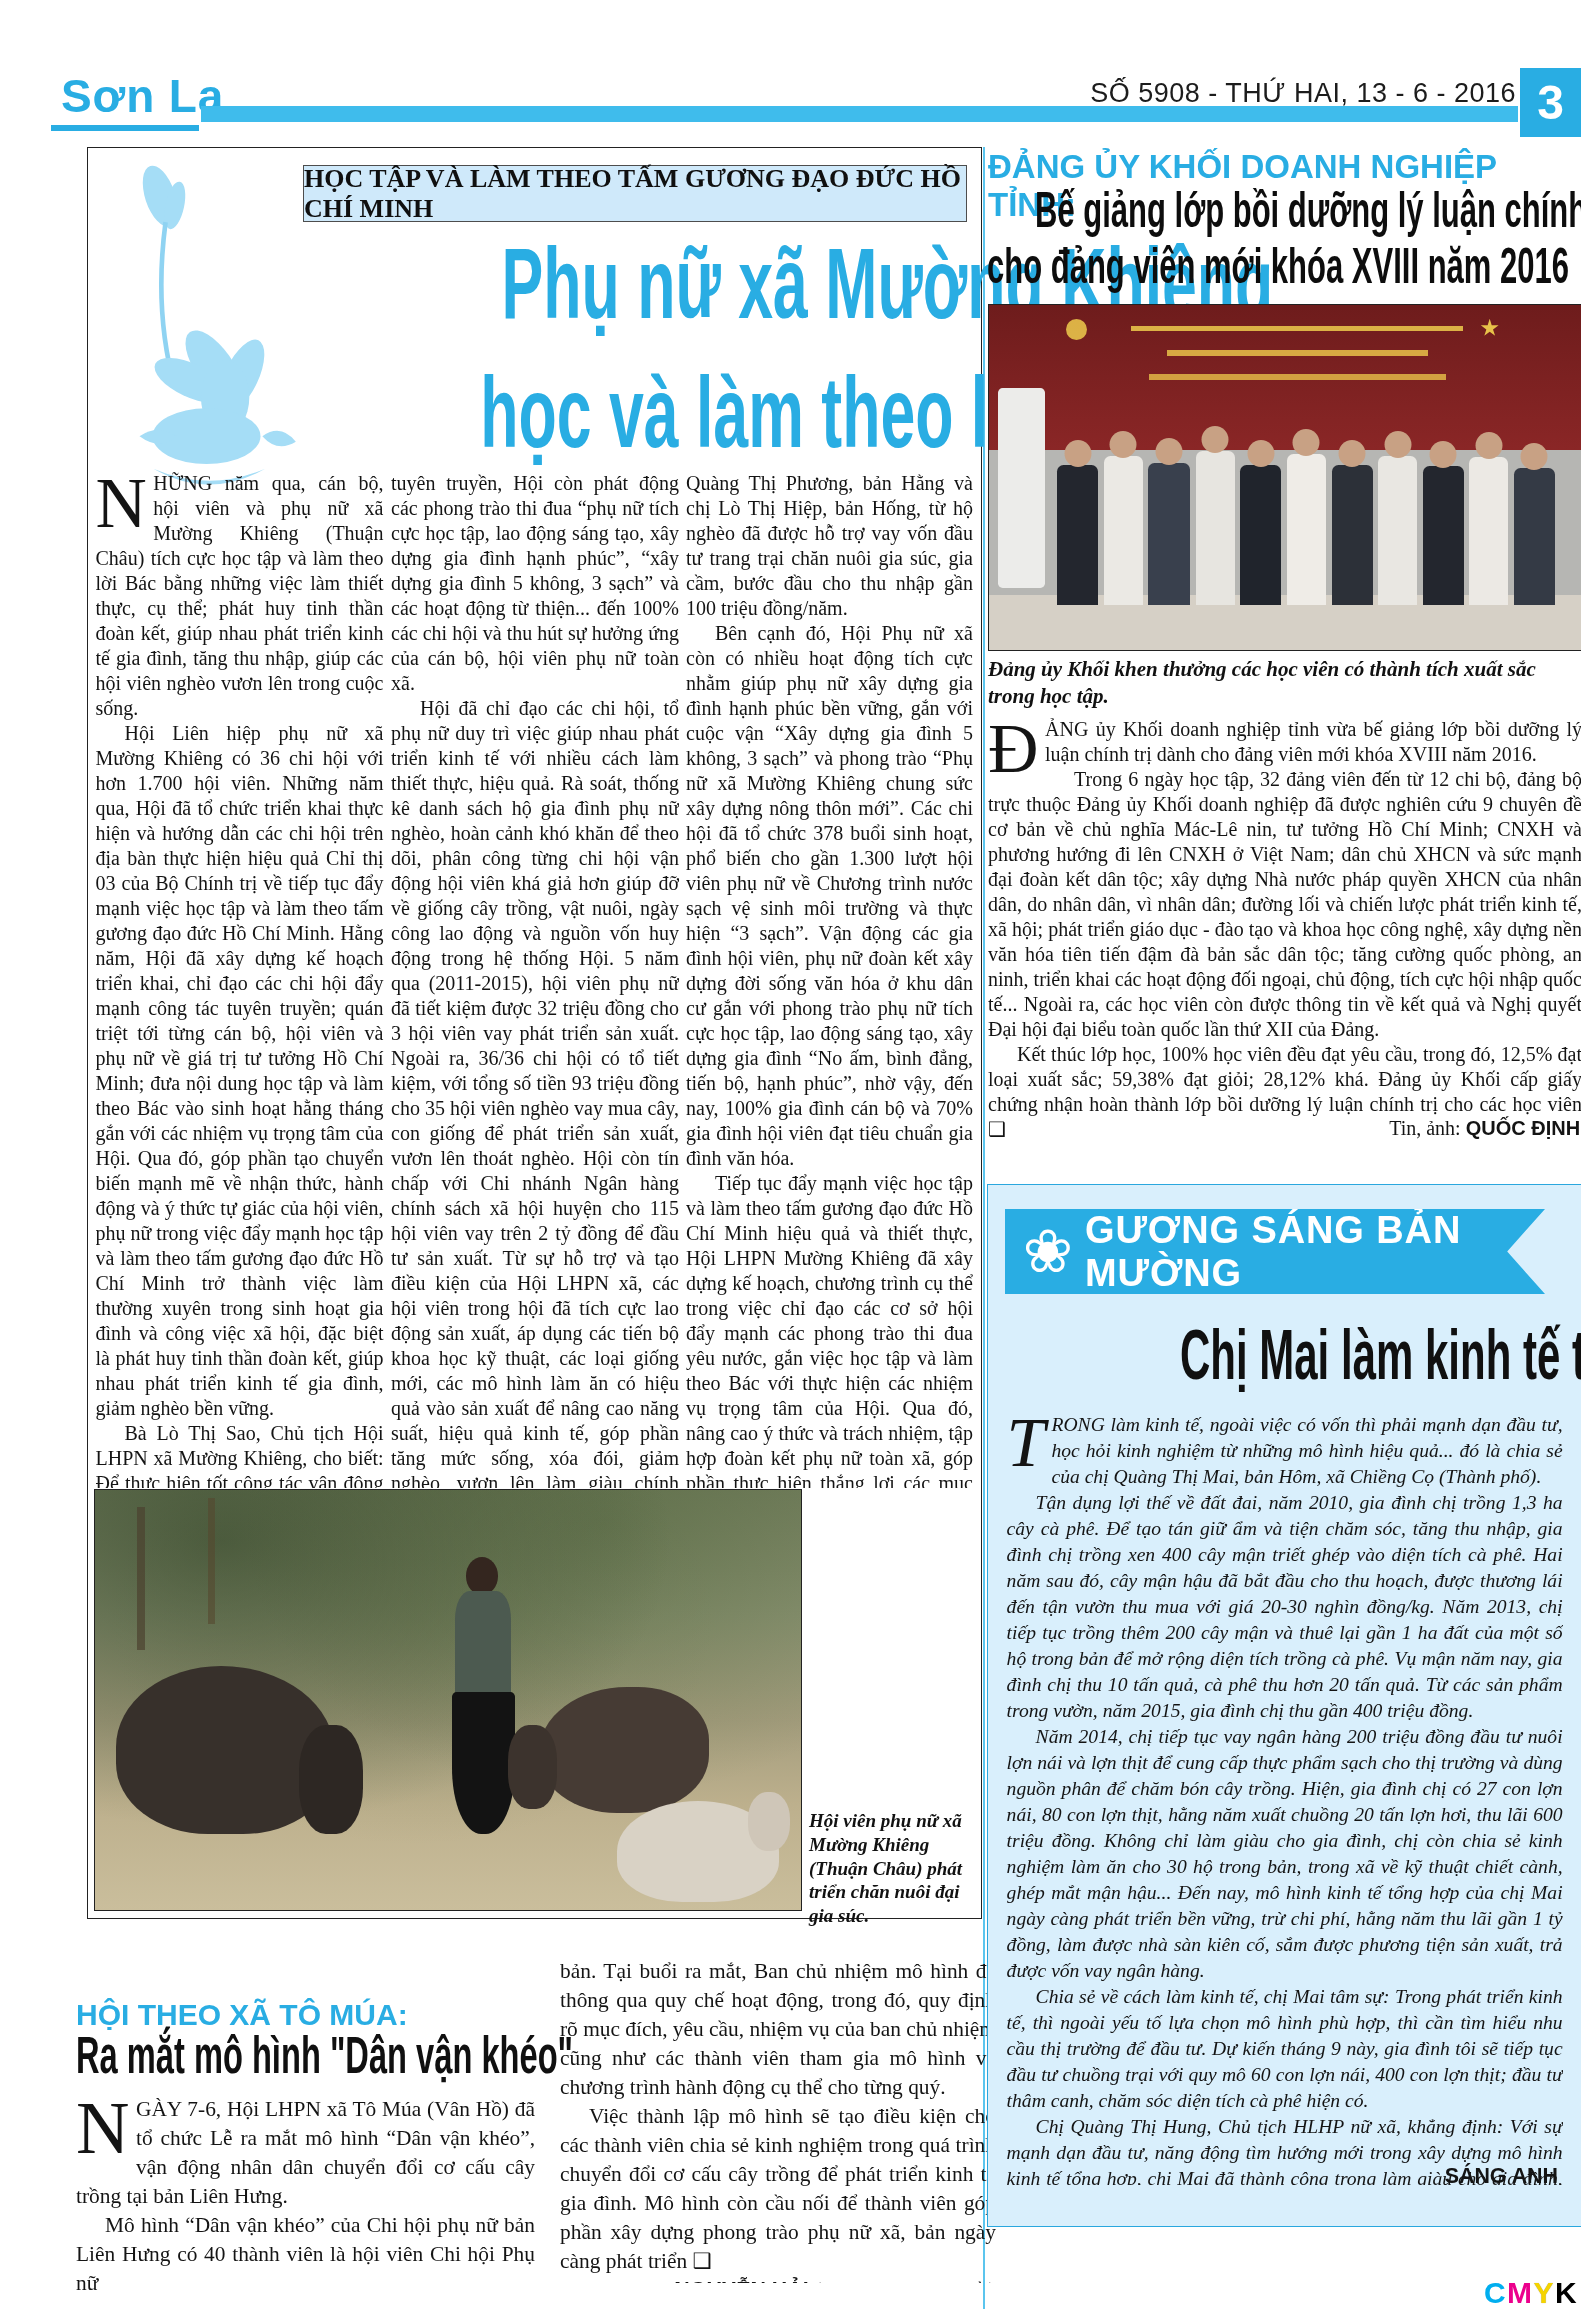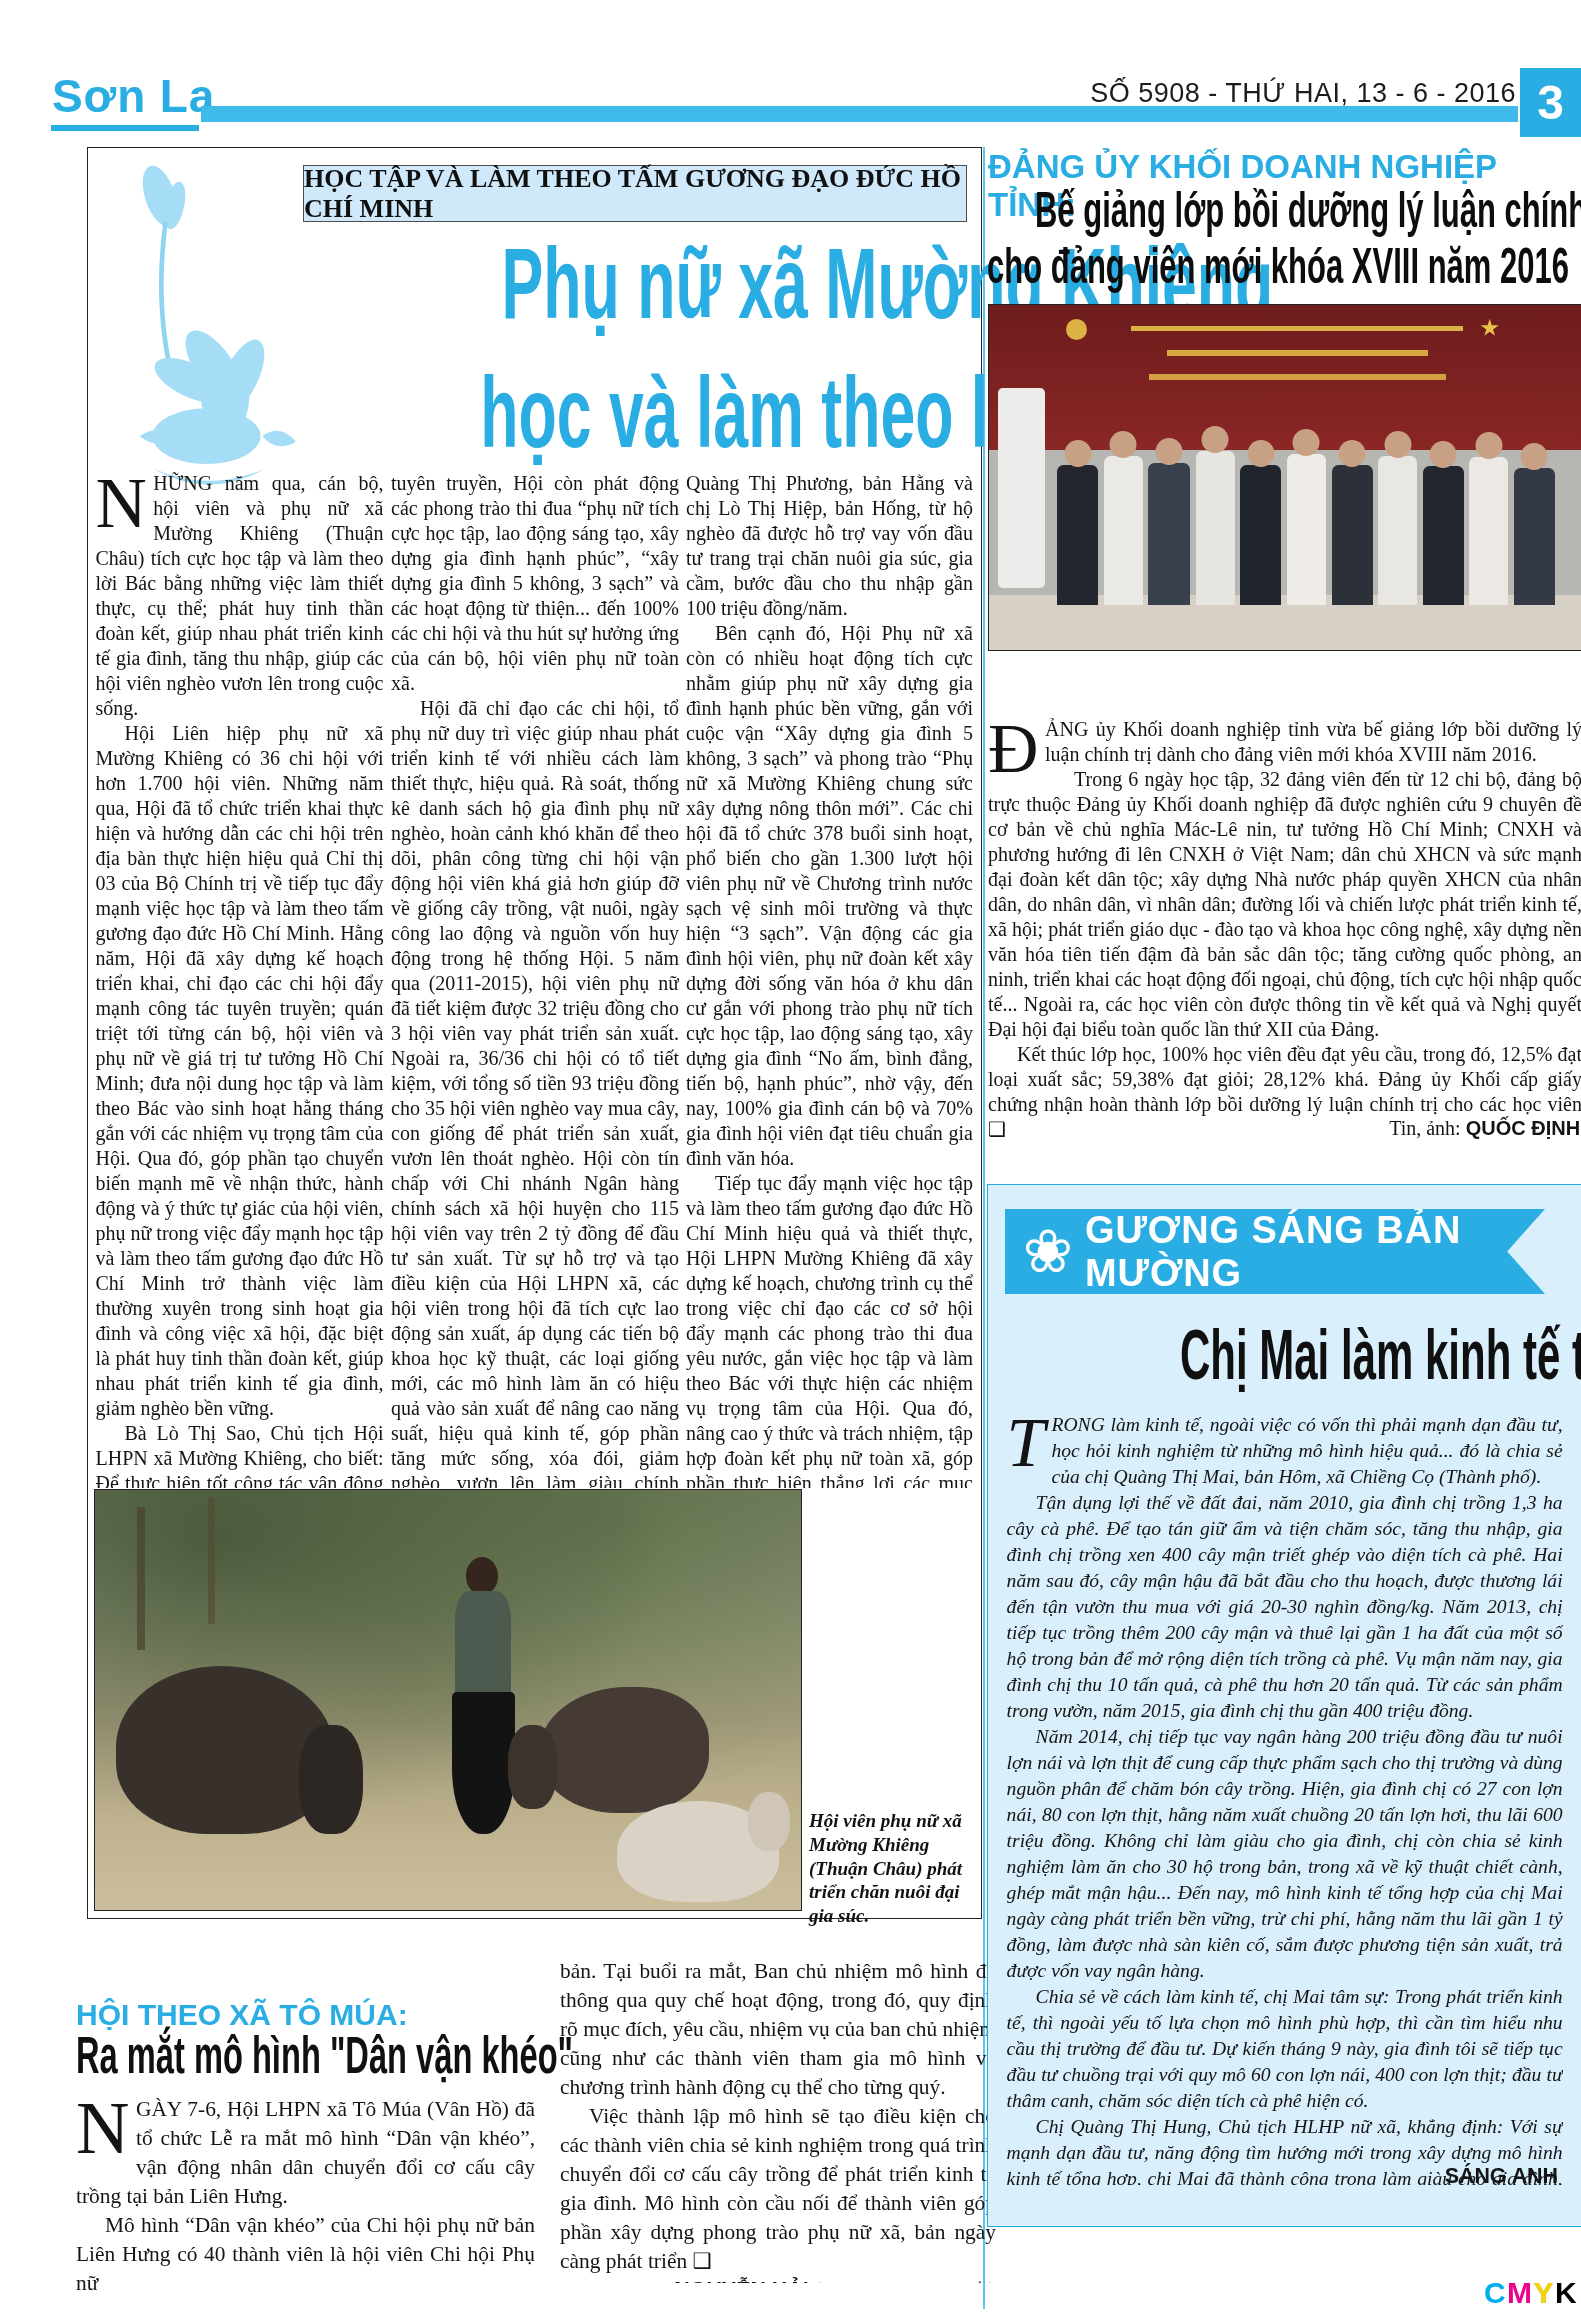--- a/index.html
+++ b/index.html
@@ -23,21 +23,21 @@
   .shape{position:absolute;}
   .person{display:inline-block;position:relative;border-radius:6.5px 6.5px 0 0;margin:0 2.8px;}
   .person::before{content:"";position:absolute;top:-25px;left:50%;transform:translateX(-50%);
       width:27px;height:27px;border-radius:50%;background:#c8a184;}
 </style>
 </head>
 <body>
 
 <div class="page">
 
-  <div class="abs sans" style="left:52px;top:69px;font-size:46px;font-weight:bold;color:#29ade3;letter-spacing:0.9px;">Sơn La</div>
+  <div class="abs sans" style="left:61px;top:69px;font-size:46px;font-weight:bold;color:#29ade3;letter-spacing:0.9px;">Sơn La</div>
   <div class="abs" style="left:51px;top:125px;width:148px;height:6px;background:#29ade3;"></div>
   <div class="abs" style="left:201px;top:106px;width:1317px;height:16px;background:#3fbcec;"></div>
   <div class="abs sans" style="left:1025px;top:78px;width:491px;text-align:right;font-size:27px;color:#1c1c1c;letter-spacing:0.5px;">SỐ 5908 - THỨ HAI, 13 - 6 - 2016</div>
   <div class="abs sans" style="left:1520px;top:68px;width:61px;height:69px;background:#29ade3;color:#fff;font-size:48px;font-weight:bold;text-align:center;line-height:69px;">3</div>
 
   <div class="abs" style="left:983px;top:147px;width:2.3px;height:2162px;background:#5bc5ee;"></div>
 
   <div class="abs" style="left:87px;top:147px;width:893px;height:1770px;border:0.9px solid #222;">
 
     <svg class="abs" style="left:14px;top:9.3px;" width="196" height="335" viewBox="0 0 210 360">
@@ -148,20 +148,21 @@
       <span class="person" style="width:41px;height:140px;background:#20242c;"></span>
       <span class="person" style="width:39px;height:151px;background:#efece7;"></span>
       <span class="person" style="width:41px;height:140px;background:#2c3038;"></span>
       <span class="person" style="width:39px;height:149px;background:#e9e7e2;"></span>
       <span class="person" style="width:41px;height:139px;background:#23262e;"></span>
       <span class="person" style="width:39px;height:148px;background:#ece9e4;"></span>
       <span class="person" style="width:41px;height:137px;background:#343a45;"></span>
     </div>
   </div>
 
+  <div class="abs serif" style="left:988px;top:656px;width:593px;font-size:21px;line-height:1.28;font-weight:bold;font-style:italic;color:#111;">Đảng ủy Khối khen thưởng các học viên có thành tích xuất sắc trong học tập.</div>
 
   <div class="abs jtext" style="left:988px;top:717px;width:594px;height:459px;font-size:20px;line-height:25px;">
     <p class="noindent"><span class="dropcap serif" style="font-size:70px;">Đ</span><span>ẢNG ủy Khối doanh nghiệp tỉnh vừa bế giảng lớp bồi dưỡng lý luận chính trị dành cho đảng viên mới khóa XVIII năm 2016.</span></p>
     <p>Trong 6 ngày học tập, 32 đảng viên đến từ 12 chi bộ, đảng bộ trực thuộc Đảng ủy Khối doanh nghiệp đã được nghiên cứu 9 chuyên đề cơ bản về chủ nghĩa Mác-Lê nin, tư tưởng Hồ Chí Minh; CNXH và phương hướng đi lên CNXH ở Việt Nam; dân chủ XHCN và sức mạnh đại đoàn kết dân tộc; xây dựng Nhà nước pháp quyền XHCN của nhân dân, do nhân dân, vì nhân dân; đường lối và chiến lược phát triển kinh tế, xã hội; phát triển giáo dục - đào tạo và khoa học công nghệ, xây dựng nền văn hóa tiên tiến đậm đà bản sắc dân tộc; tăng cường quốc phòng, an ninh, triển khai các hoạt động đối ngoại, chủ động, tích cực hội nhập quốc tế... Ngoài ra, các học viên còn được thông tin về kết quả và Nghị quyết Đại hội đại biểu toàn quốc lần thứ XII của Đảng.</p>
     <p class="relwrap"><span>Kết thúc lớp học, 100% học viên đều đạt yêu cầu, trong đó, 12,5% đạt loại xuất sắc; 59,38% đạt giỏi; 28,12% khá. Đảng ủy Khối cấp giấy chứng nhận hoàn thành lớp bồi dưỡng lý luận chính trị cho các học viên ❑</span>
       <span class="byl-abs"><span class="serif">Tin, ảnh:</span>
       <span class="byl-name">QUỐC ĐỊNH</span></span>
     </p>
   </div>
 

